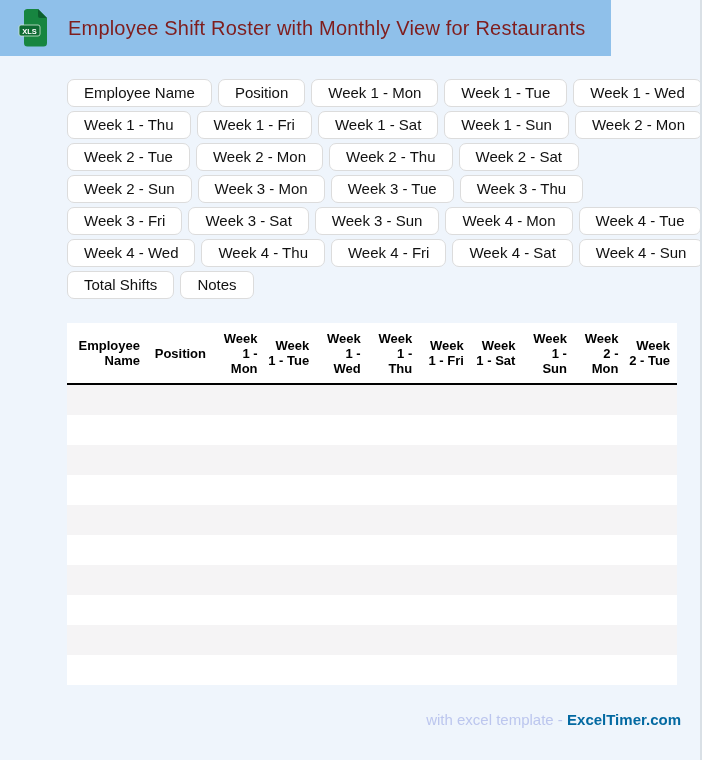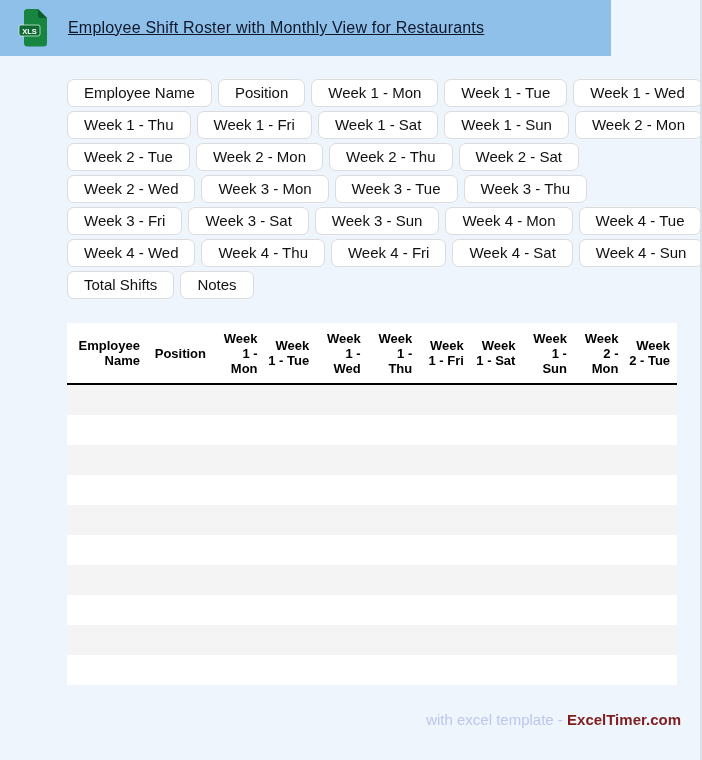--- a/index.html
+++ b/index.html
@@ -15,22 +15,22 @@
     background:#d9e0e6;
   }
   
   .header-bar {
     position:absolute; left:0; top:0; width:611px; height:56px;
     background:#8fc0ea;
     display:flex; align-items:center;
   }
   .icon-wrap { margin-left:18px; width:32px; height:40px; flex:0 0 auto; }
   .page-title {
-    margin-left:18px; color:#0f172a; font-size:16px;
-    white-space:nowrap; letter-spacing:0.2px;text-decoration:underline;
+    margin-left:18px; color:#7f1d1d; font-size:20px;
+    white-space:nowrap; letter-spacing:0.2px;
   }
   
   .chips {
     position:absolute; left:67px; top:79px;
   }
   .chip-row { display:flex; gap:6px; margin-bottom:4px; }
   .chip {
     height:26px; line-height:26px;
     padding:0 16px;
     background:#ffffff;
@@ -63,21 +63,21 @@
   .th.col-week { flex:1 1 0; }
   .tbody .tr { height:30px; width:610px; }
   .tbody .tr.stripe { background:#f5f4f5; }
   .tbody .tr.plain  { background:#ffffff; }
   
   .footer {
     position:absolute; right:21px; top:711px;
     font-size:15px; color:#bcc6ee;
     white-space:nowrap;
   }
-  .footer .brand { font-weight:bold; color:#7f1d1d; }
+  .footer .brand { font-weight:bold; color:#0369a1; }
 </style>
 </head>
 <body>
 
 <div>
 
   <div class="header-bar">
     <div class="icon-wrap">
       <svg viewBox="0 0 32 40" width="32" height="40" aria-hidden="true">
         <path d="M9 1 h11 l9 9 v25 a3.5 3.5 0 0 1 -3.5 3.5 h-16 a3.5 3.5 0 0 1 -3.5 -3.5 v-30 A3.5 3.5 0 0 1 9 1 z" fill="#178540"></path>
@@ -104,21 +104,21 @@
         <div class="chip">Week 1 - Sun</div>
         <div class="chip">Week 2 - Mon</div>
       </div>
       <div class="chip-row">
         <div class="chip">Week 2 - Tue</div>
         <div class="chip">Week 2 - Mon</div>
         <div class="chip">Week 2 - Thu</div>
         <div class="chip">Week 2 - Sat</div>
       </div>
       <div class="chip-row">
-        <div class="chip">Week 2 - Wed</div>
+        <div class="chip">Week 2 - Sun</div>
         <div class="chip">Week 3 - Mon</div>
         <div class="chip">Week 3 - Tue</div>
         <div class="chip">Week 3 - Thu</div>
       </div>
       <div class="chip-row">
         <div class="chip">Week 3 - Fri</div>
         <div class="chip">Week 3 - Sat</div>
         <div class="chip">Week 3 - Sun</div>
         <div class="chip">Week 4 - Mon</div>
         <div class="chip">Week 4 - Tue</div>

